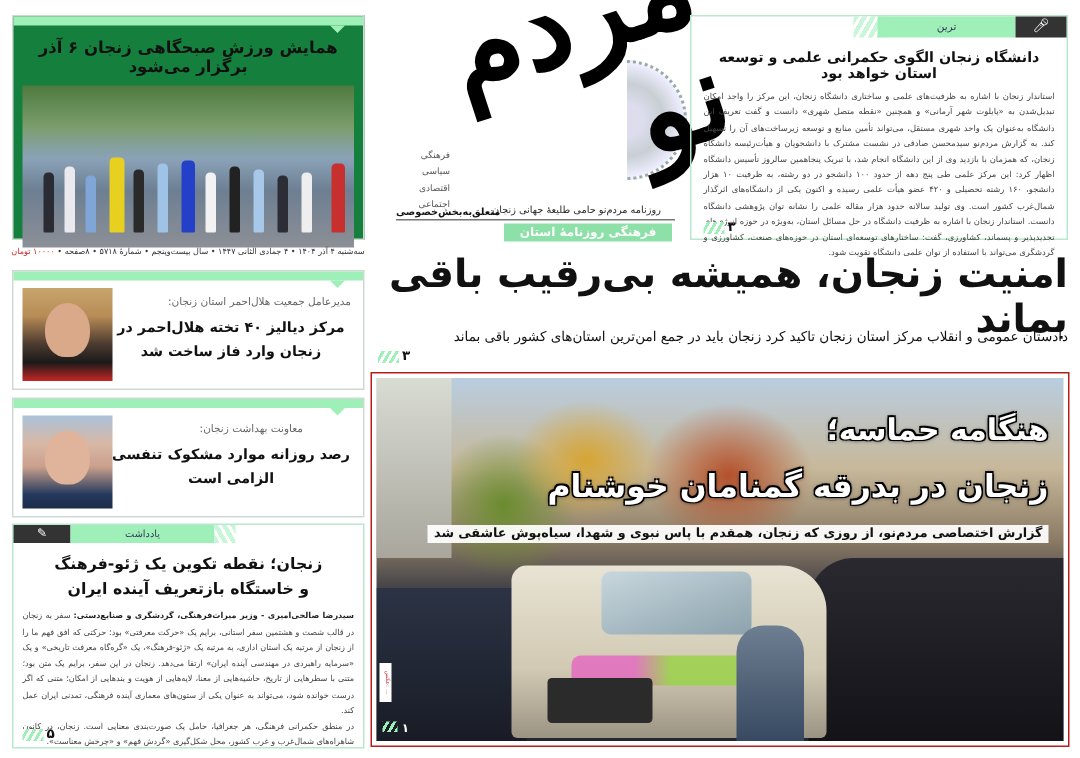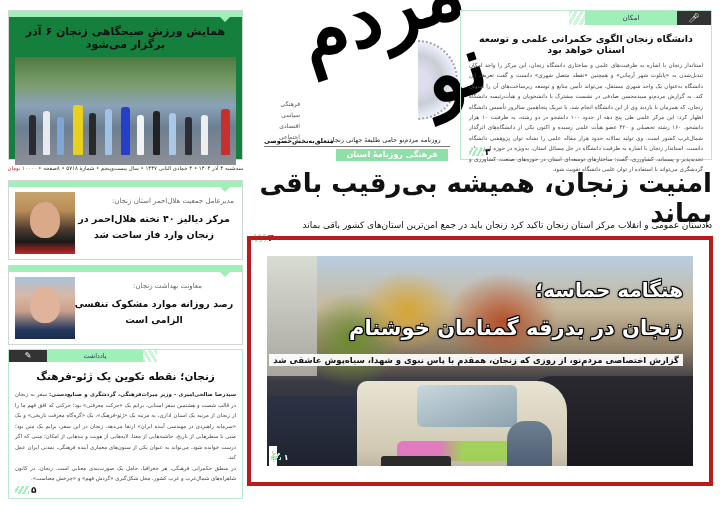--- a/index.html
+++ b/index.html
@@ -64,21 +64,21 @@
   .note-box { left: 8px; top: 349px; width: 235px; height: 150px; border: 1px solid #b9e9cc; }
   .note-header { height: 12px; position: relative; }
   .note-icon { position: absolute; left: 0; top: 0; width: 38px; height: 12px; background: #333; color: #fff; font-size: 8px; text-align: center; line-height: 12px; }
   .note-label { position: absolute; left: 38px; top: 0; width: 96px; height: 12px; background: #9ef0b8; font-size: 6.5px; text-align: center; line-height: 12px; color: #335; direction: rtl; }
   .note-chev { position: absolute; left: 134px; top: 0; width: 14px; height: 12px; background: repeating-linear-gradient(60deg,#c9f6d8 0 3px,#fff 3px 5px); }
   .note-title { font-size: 10.5px; font-weight: bold; text-align: center; line-height: 17px; padding-top: 6px; direction: rtl; }
   .note-body { font-size: 5.4px; line-height: 10.5px; color: #444; padding: 4px 6px 0; text-align: justify; direction: rtl; }
   .note-body b { color: #222; }
 
   
-  .main-photo-frame { left: 247px; top: 236px; width: 466px; height: 250px; border: 4px solid #b91c1c; padding: 16px; }
+  .main-photo-frame { left: 247px; top: 248px; width: 466px; height: 250px; border: 1px solid #b91c1c; padding: 3px; }
   .main-photo { width: 100%; height: 100%; position: relative; overflow: hidden;
     background:
       radial-gradient(ellipse 60px 50px at 140px 55px, #d6a534 0%, rgba(214,165,52,0) 80%),
       radial-gradient(ellipse 70px 60px at 235px 65px, #b4512c 0%, rgba(180,81,44,0) 80%),
       radial-gradient(ellipse 60px 60px at 85px 85px, #6a8c2e 0%, rgba(106,140,46,0) 80%),
       linear-gradient(180deg,#b9cde0 0%,#c7b89a 25%,#8a7a64 45%,#3a3a44 60%,#25262e 100%); }
   .building { position: absolute; left: 0; top: 0; width: 50px; height: 120px; background: linear-gradient(180deg,#d9dcd3,#a8a69d); }
   .truck { position: absolute; left: 90px; top: 125px; width: 210px; height: 115px; background: linear-gradient(180deg,#e8e3d3 0%,#d1c9b3 60%,#9c9483 100%); border-radius: 10px 30px 4px 4px; }
   .truck .windshield { position: absolute; left: 60px; top: 4px; width: 100px; height: 42px; background: linear-gradient(160deg,#c8d7dd,#8ca2ad); border-radius: 6px; }
   .truck .flag { position: absolute; left: 40px; top: 60px; width: 120px; height: 20px; background: linear-gradient(90deg,#e36bbf 0%,#e36bbf 35%,#9ad24a 55%,#9ad24a 100%); opacity: .85; border-radius: 6px; }
@@ -131,21 +131,21 @@
   </div>
   <div class="masthead-sub">روزنامه مردم‌نو حامی طلیعهٔ جهانی زنجان</div>
   <div class="masthead-line"></div>
   <div class="first-paper">فرهنگی روزنامهٔ استان زنجان</div>
   <div class="private-sector">متعلق‌به‌بخش‌خصوصی</div>
 </div>
 
 <div class="abs report-box">
   <div class="report-header">
     <div class="report-chev"></div>
-    <div class="report-label">امکان</div>
+    <div class="report-label">ترین</div>
     <div class="report-icon">🎤︎</div>
   </div>
   <div class="report-title">دانشگاه زنجان الگوی حکمرانی علمی و توسعه استان خواهد بود</div>
   <div class="report-body">استاندار زنجان با اشاره به ظرفیت‌های علمی و ساختاری دانشگاه زنجان، این مرکز را واجد امکان تبدیل‌شدن به «پایلوت شهر آرمانی» و همچنین «نقطه متصل شهری» دانست و گفت تعریف این دانشگاه به‌عنوان یک واحد شهری مستقل، می‌تواند تأمین منابع و توسعه زیرساخت‌های آن را تسهیل کند. به گزارش مردم‌نو سیدمحسن صادقی در نشست مشترک با دانشجویان و هیأت‌رئیسه دانشگاه زنجان، که همزمان با بازدید وی از این دانشگاه انجام شد، با تبریک پنجاهمین سالروز تأسیس دانشگاه اظهار کرد: این مرکز علمی طی پنج دهه از حدود ۱۰۰ دانشجو در دو رشته، به ظرفیت ۱۰ هزار دانشجو، ۱۶۰ رشته تحصیلی و ۴۲۰ عضو هیأت علمی رسیده و اکنون یکی از دانشگاه‌های اثرگذار شمال‌غرب کشور است. وی تولید سالانه حدود هزار مقاله علمی را نشانه توان پژوهشی دانشگاه دانست. استاندار زنجان با اشاره به ظرفیت دانشگاه در حل مسائل استان، به‌ویژه در حوزه انرژی‌های تجدیدپذیر و پسماند، کشاورزی، گفت: ساختارهای توسعه‌ای استان در حوزه‌های صنعت، کشاورزی و گردشگری می‌تواند با استفاده از توان علمی دانشگاه تقویت شود.</div>
   <div style="position:absolute;left:8px;bottom:2px;" class="page-ref">
     <span class="chev"></span>
     <span>۳</span>
   </div>
 </div>
 
@@ -189,20 +189,21 @@
 </div>
 
 <div class="abs note-box">
   <div class="note-header">
     <div class="note-icon">✎</div>
     <div class="note-label">یادداشت</div>
     <div class="note-chev"></div>
   </div>
   <div class="note-title">
     <div>زنجان؛ نقطه تکوین یک ژئو-فرهنگ</div>
+    <div>و خاستگاه بازتعریف آینده ایران</div>
   </div>
   <div class="note-body">
     <b>سیدرضا صالحی‌امیری - وزیر میراث‌فرهنگی، گردشگری و صنایع‌دستی:</b><span> سفر به زنجان در قالب شصت و هشتمین سفر استانی، برایم یک «حرکت معرفتی» بود؛ حرکتی که افق فهم ما را از زنجان از مرتبه یک استان اداری، به مرتبه یک «ژئو-فرهنگ»، یک «گره‌گاه معرفت تاریخی» و یک «سرمایه راهبردی در مهندسی آینده ایران» ارتقا می‌دهد. زنجان در این سفر، برایم یک متن بود؛ متنی با سطرهایی از تاریخ، حاشیه‌هایی از معنا، لایه‌هایی از هویت و بندهایی از امکان؛ متنی که اگر درست خوانده شود، می‌تواند به عنوان یکی از ستون‌های معماری آینده فرهنگی، تمدنی ایران عمل کند.</span>
     <div>در منطق حکمرانی فرهنگی، هر جغرافیا، حامل یک صورت‌بندی معنایی است. زنجان، در کانون شاهراه‌های شمال‌غرب و غرب کشور، محل شکل‌گیری «گردش فهم» و «چرخش معناست».</div>
   </div>
   <div style="position:absolute;left:6px;bottom:3px;" class="page-ref">
     <span class="chev"></span>
     <span>۵</span>
   </div>
 </div>

